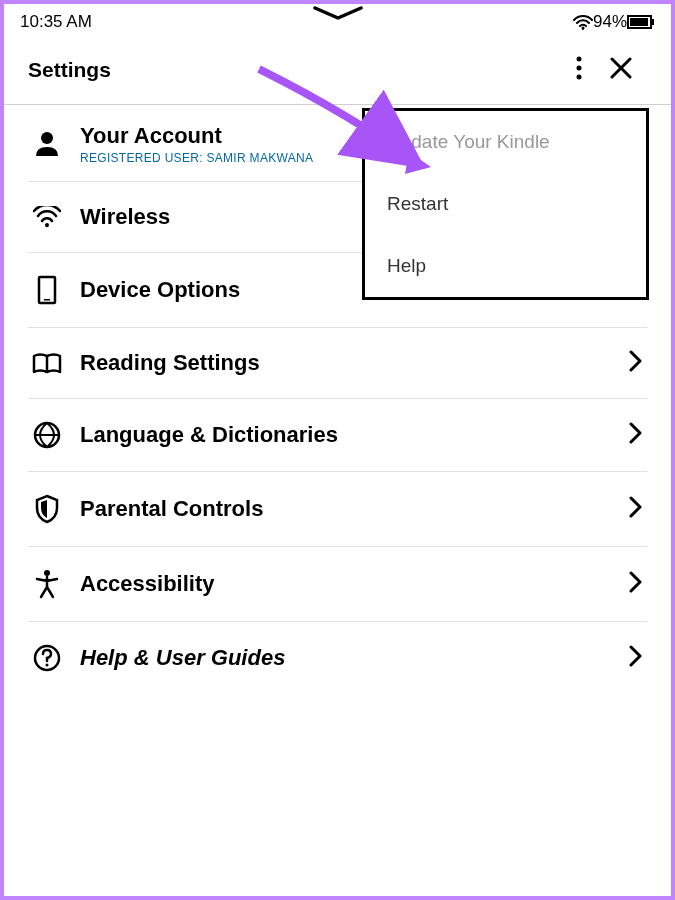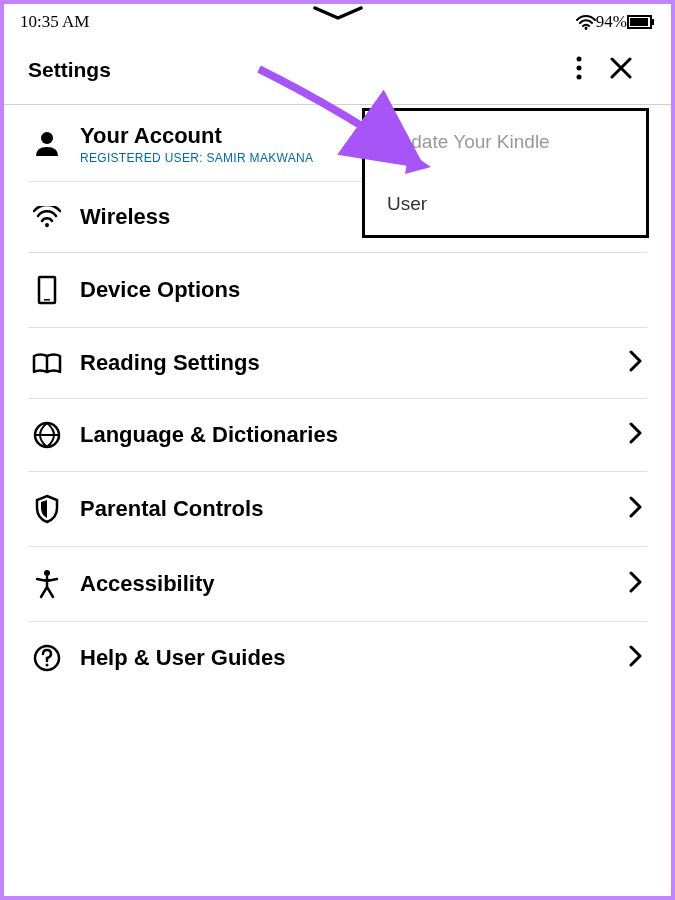--- a/index.html
+++ b/index.html
@@ -18,21 +18,20 @@
       overflow: hidden;
     }
     
     .status-bar {
       display: flex;
       justify-content: space-between;
       align-items: center;
       padding: 8px 16px;
       font-size: 17px;
       color: #000;
-      font-family: Liberation Serif, serif;
     }
     
     .status-right {
       display: flex;
       align-items: center;
     }
     
     .wifi-status {
       display: inline-flex;
     }
@@ -75,20 +74,21 @@
     .setting-item {
       display: flex;
       align-items: center;
       padding: 22px 4px;
       border-bottom: 1px solid #e0e0e0;
       gap: 18px;
     }
     
     .setting-item:last-child {
       border-bottom: none;
+      font-style: italic;
     }
     
     .setting-icon {
       width: 30px;
       display: flex;
       justify-content: center;
       align-items: center;
       flex-shrink: 0;
     }
     
@@ -309,21 +309,22 @@
     <span class="chevron">
       <svg width="14" height="22" viewBox="0 0 14 22">
         <path d="M2 2 L11 11 L2 20" stroke="#000" stroke-width="3" fill="none" stroke-linecap="round" stroke-linejoin="round"></path>
       </svg>
     </span>
   </div>
 </div>
 
 <div class="popup-menu">
   <div class="popup-item disabled">Update Your Kindle</div>
-  <div class="popup-item">User</div>
+  <div class="popup-item">Restart</div>
+  <div class="popup-item">Help</div>
 </div>
 
 <div class="arrow-annotation">
   <svg width="200" height="120" viewBox="0 0 200 120">
     <defs>
       <marker id="arrowhead" markerWidth="12" markerHeight="12" refX="9" refY="5" orient="auto">
         <path d="M0 0 L10 5 L0 10 Z" fill="#a855f7"></path>
       </marker>
     </defs>
     <path d="M10 5 Q 100 50 170 100" stroke="#a855f7" stroke-width="8" fill="none" marker-end="url(#arrowhead)"></path>

